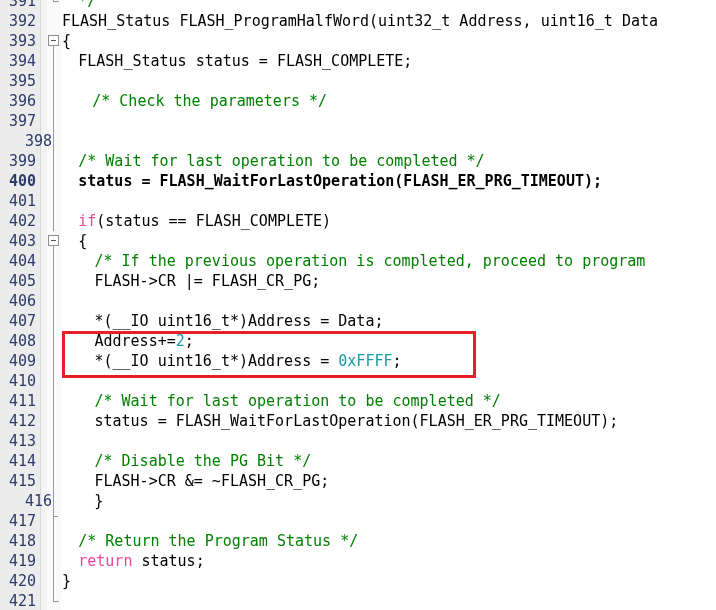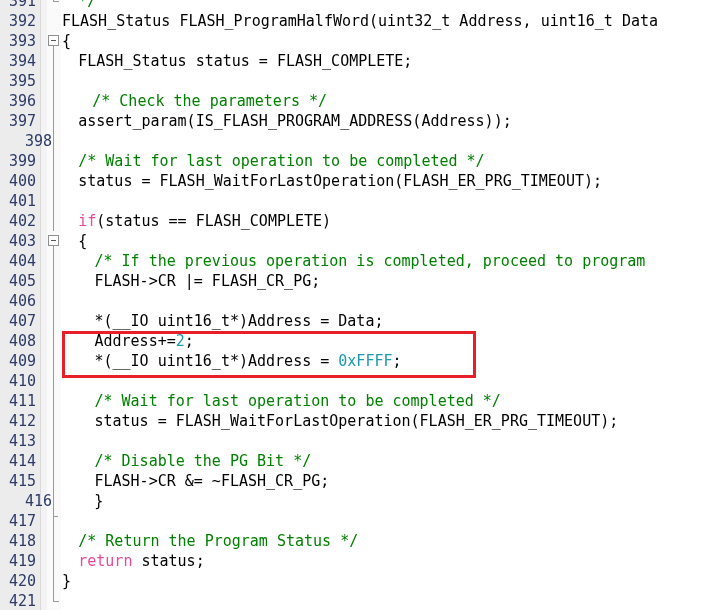--- a/index.html
+++ b/index.html
@@ -151,27 +151,27 @@
       <div class="fold-vline" style="top: 55px; height: 5px;"></div>
       <div class="fold-box" style="top: 44px;"></div>
       <div class="line" style="position: absolute; left: 0px; top: 40px; width: 716px;"><span class="lnum">393</span><span class="code" style="left: 62px;"><span>{</span></span></div>
       <div class="fold-vline" style="top: 60px; height: 20px;"></div>
       <div class="line" style="position: absolute; left: 0px; top: 60px; width: 645px;"><span class="lnum">394</span><span class="code" style="left: 78.24px;"><span>FLASH_Status status = FLASH_COMPLETE;</span></span></div>
       <div class="fold-vline" style="top: 80px; height: 20px;"></div>
       <div class="line" style="position: absolute; left: 0px; top: 80px; width: 716px;"><span class="lnum">395</span><span class="code" style="left: 62px;"></span></div>
       <div class="fold-vline" style="top: 100px; height: 20px;"></div>
       <div class="line" style="position: absolute; left: 0px; top: 100px; width: 716px;"><span class="lnum">396</span><span class="code" style="left: 78.24px; margin-left: 14px;"><span class="cmt">/* Check the parameters */</span></span></div>
       <div class="fold-vline" style="top: 120px; height: 20px;"></div>
-      <div class="line" style="position: absolute; left: 0px; top: 120px; width: 716px;"><span class="lnum">397</span><span class="code" style="left: 78.24px;"><span>assert_param(IS_FLASH_PROGRAM_ADDRESS(Address));</span></span></div>
+      <div class="line" style="position: absolute; left: 0px; top: 120px; width: 716px;"><span class="lnum">397</span></div>
       <div class="fold-vline" style="top: 140px; height: 20px;"></div>
       <div class="line" style="position: absolute; left: 0px; top: 140px; width: 716px; margin-left: 16px;"><span class="lnum">398</span><span class="code" style="left: 62px;"></span></div>
       <div class="fold-vline" style="top: 160px; height: 20px;"></div>
       <div class="line" style="position: absolute; left: 0px; top: 160px; width: 716px;"><span class="lnum">399</span><span class="code" style="left: 78.24px;"><span class="cmt">/* Wait for last operation to be completed */</span></span></div>
       <div class="fold-vline" style="top: 180px; height: 20px;"></div>
-      <div class="line" style="position: absolute; left: 0px; top: 180px; width: 716px;"><span class="lnum">400</span><span class="code" style="left: 78.24px;"><span>status = FLASH_WaitForLastOperation(FLASH_ER_PRG_TIMEOUT);</span></span></div>
+      <div class="line" style="position: absolute; left: 0px; top: 180px; width: 716px; font-weight: bold;"><span class="lnum">400</span><span class="code" style="left: 78.24px;"><span>status = FLASH_WaitForLastOperation(FLASH_ER_PRG_TIMEOUT);</span></span></div>
       <div class="fold-vline" style="top: 200px; height: 20px;"></div>
       <div class="line" style="position: absolute; left: 0px; top: 200px; width: 716px;"><span class="lnum">401</span><span class="code" style="left: 62px;"></span></div>
       <div class="fold-vline" style="top: 220px; height: 20px;"></div>
       <div class="line" style="position: absolute; left: 0px; top: 220px; width: 716px;"><span class="lnum">402</span><span class="code" style="left: 78.24px;"><span class="kw">if</span><span>(status == FLASH_COMPLETE)</span></span></div>
       <div class="fold-vline" style="top: 255px; height: 5px;"></div>
       <div class="fold-box" style="top: 244px;"></div>
       <div class="line" style="position: absolute; left: 0px; top: 240px; width: 716px;"><span class="lnum">403</span><span class="code" style="left: 78.24px;"><span>{</span></span></div>
       <div class="fold-vline" style="top: 260px; height: 20px;"></div>
       <div class="line" style="position: absolute; left: 0px; top: 260px; width: 716px;"><span class="lnum">404</span><span class="code" style="left: 94.48px;"><span class="cmt">/* If the previous operation is completed, proceed to program</span></span></div>
       <div class="fold-vline" style="top: 280px; height: 20px;"></div>

